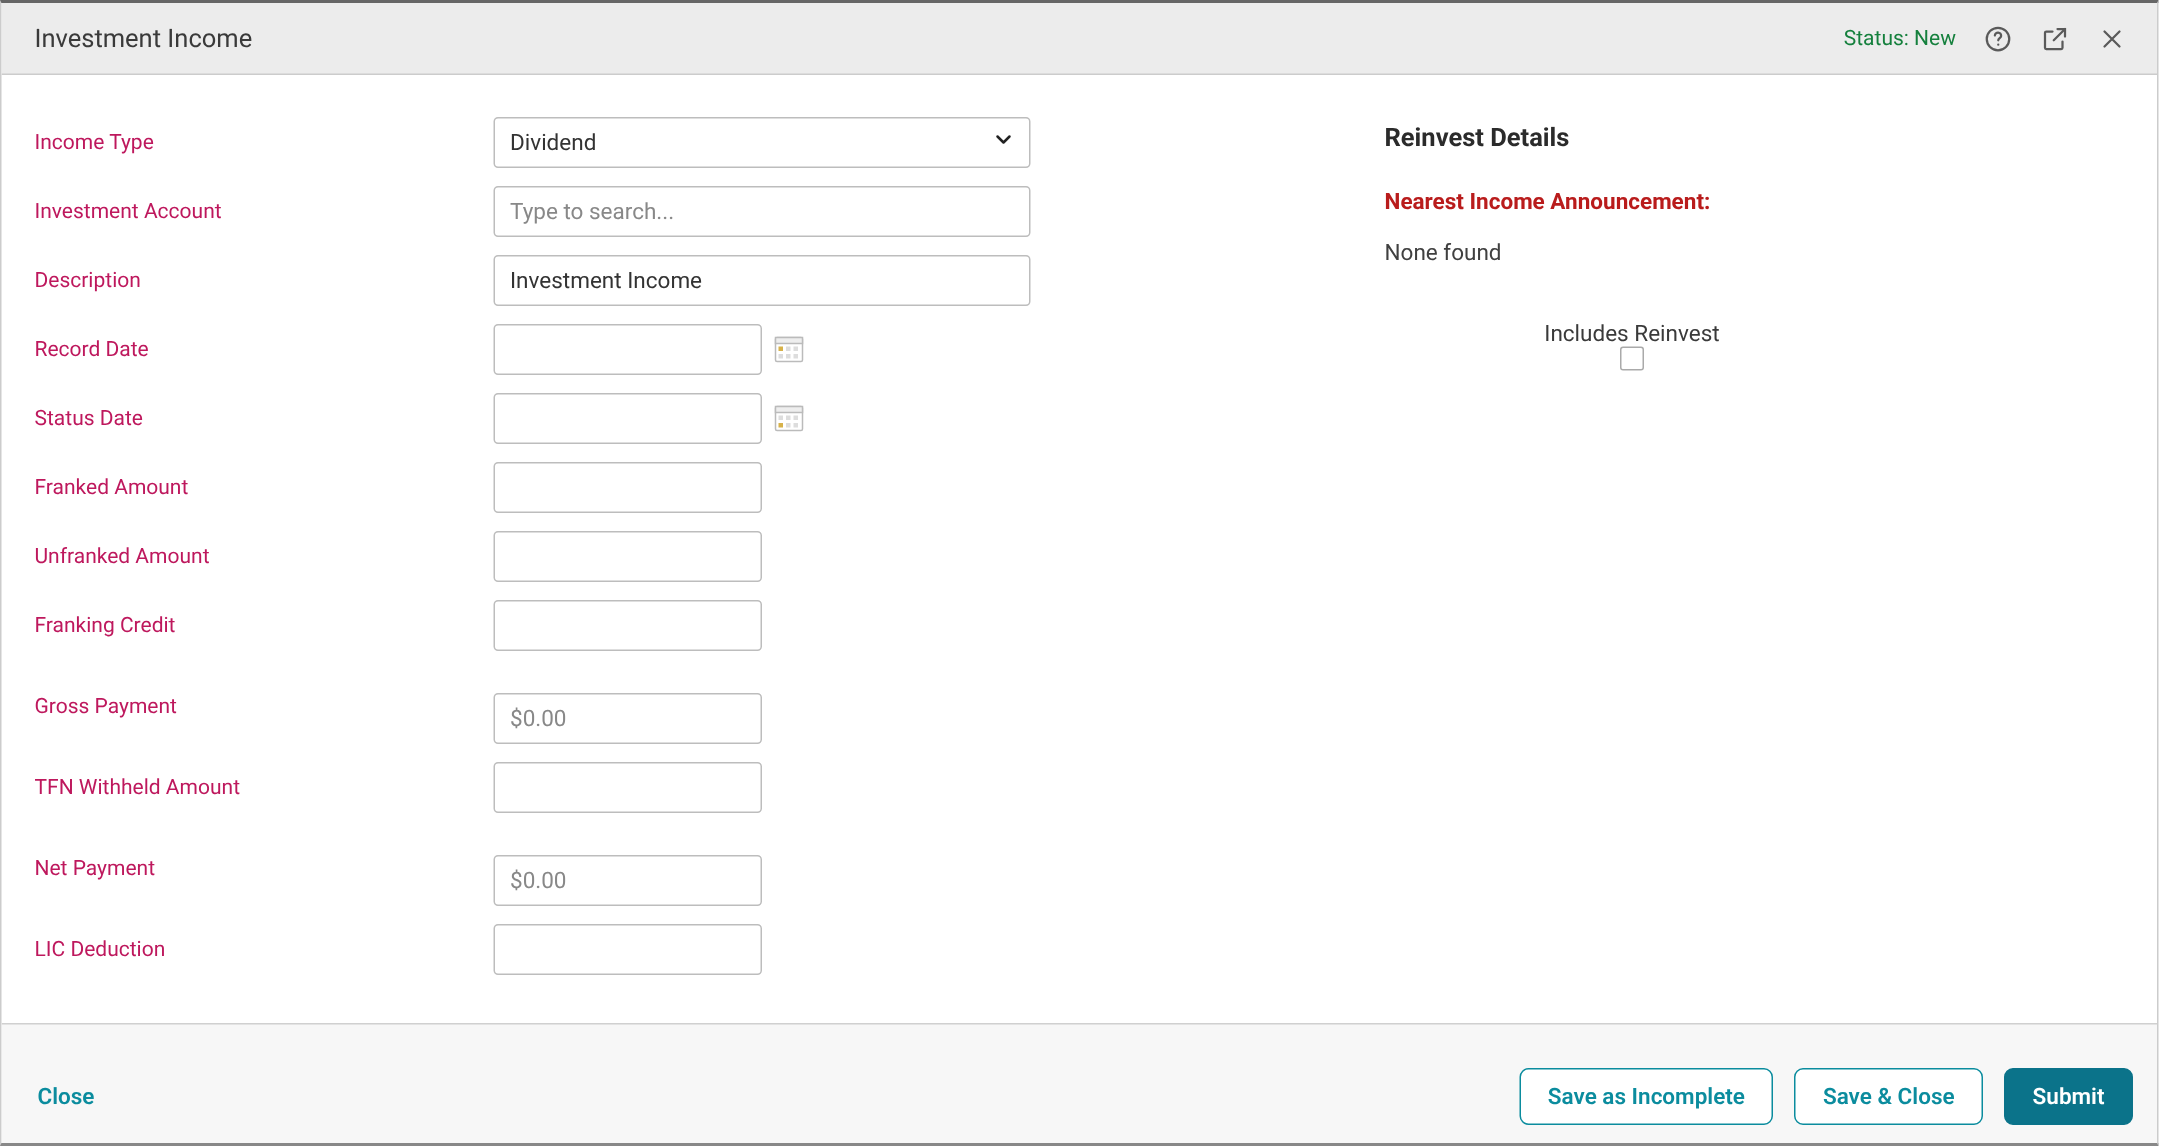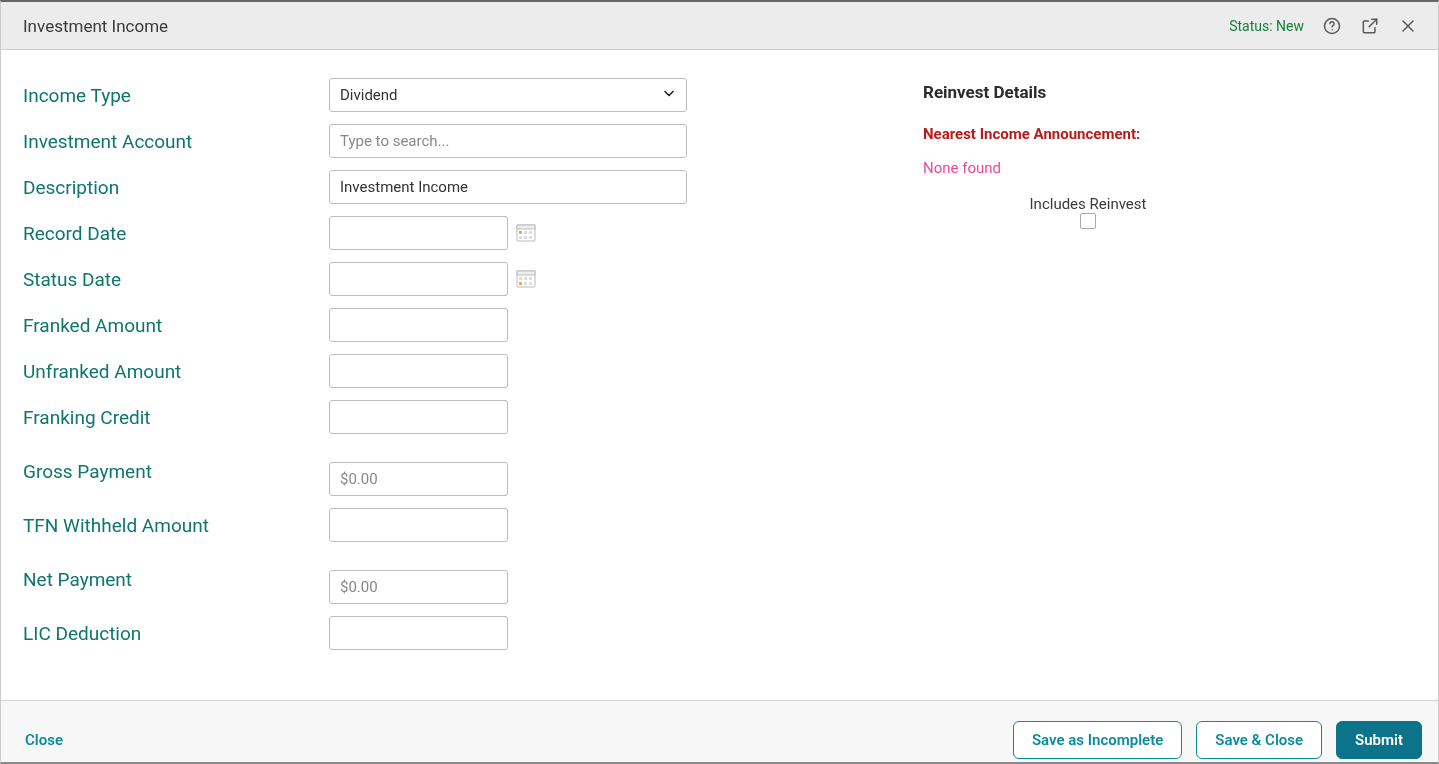--- a/index.html
+++ b/index.html
@@ -63,22 +63,22 @@
     width: 900px;
   }
   .form-row {
     display: flex;
     align-items: center;
     margin-bottom: 12px;
     min-height: 34px;
   }
   .form-label {
     width: 306px;
-    font-size: 19px;
-    color: #0f766e;
+    font-size: 14px;
+    color: #be185d;
   }
   .form-input, .form-select {
     height: 34px;
     border: 1px solid #bdbdbd;
     border-radius: 3px;
     padding: 0 10px;
     font-size: 15px;
     color: #333;
     font-family: inherit;
     background: #fff;
@@ -137,22 +137,22 @@
     margin-bottom: 23px;
   }
   .side-sub {
     font-size: 15px;
     font-weight: 700;
     color: #b91c1c;
     margin-bottom: 16px;
   }
   .side-text {
     font-size: 15px;
-    color: #ec4899;
-    margin-bottom: 18px;
+    color: #404040;
+    margin-bottom: 36px;
   }
   .reinvest-row {
     display: flex;
     align-items: center;
     justify-content: space-between;
     width: 330px;
     flex-direction: column;
   }
   .reinvest-label {
     font-size: 15px;
@@ -163,21 +163,21 @@
     height: 16px;
     border: 1px solid #aaa;
     border-radius: 2px;
     background: #fff;
     cursor: pointer;
   }
 
   .footer {
     border-top: 1px solid #d0d0d0;
     background: #f7f7f7;
-    height: 62px;
+    height: 80px;
     display: flex;
     align-items: center;
     padding: 16px 16px 0 24px;
   }
   .footer-left {
     flex: 1;
   }
   .btn-link {
     color: #0b8c9e;
     font-size: 15px;

